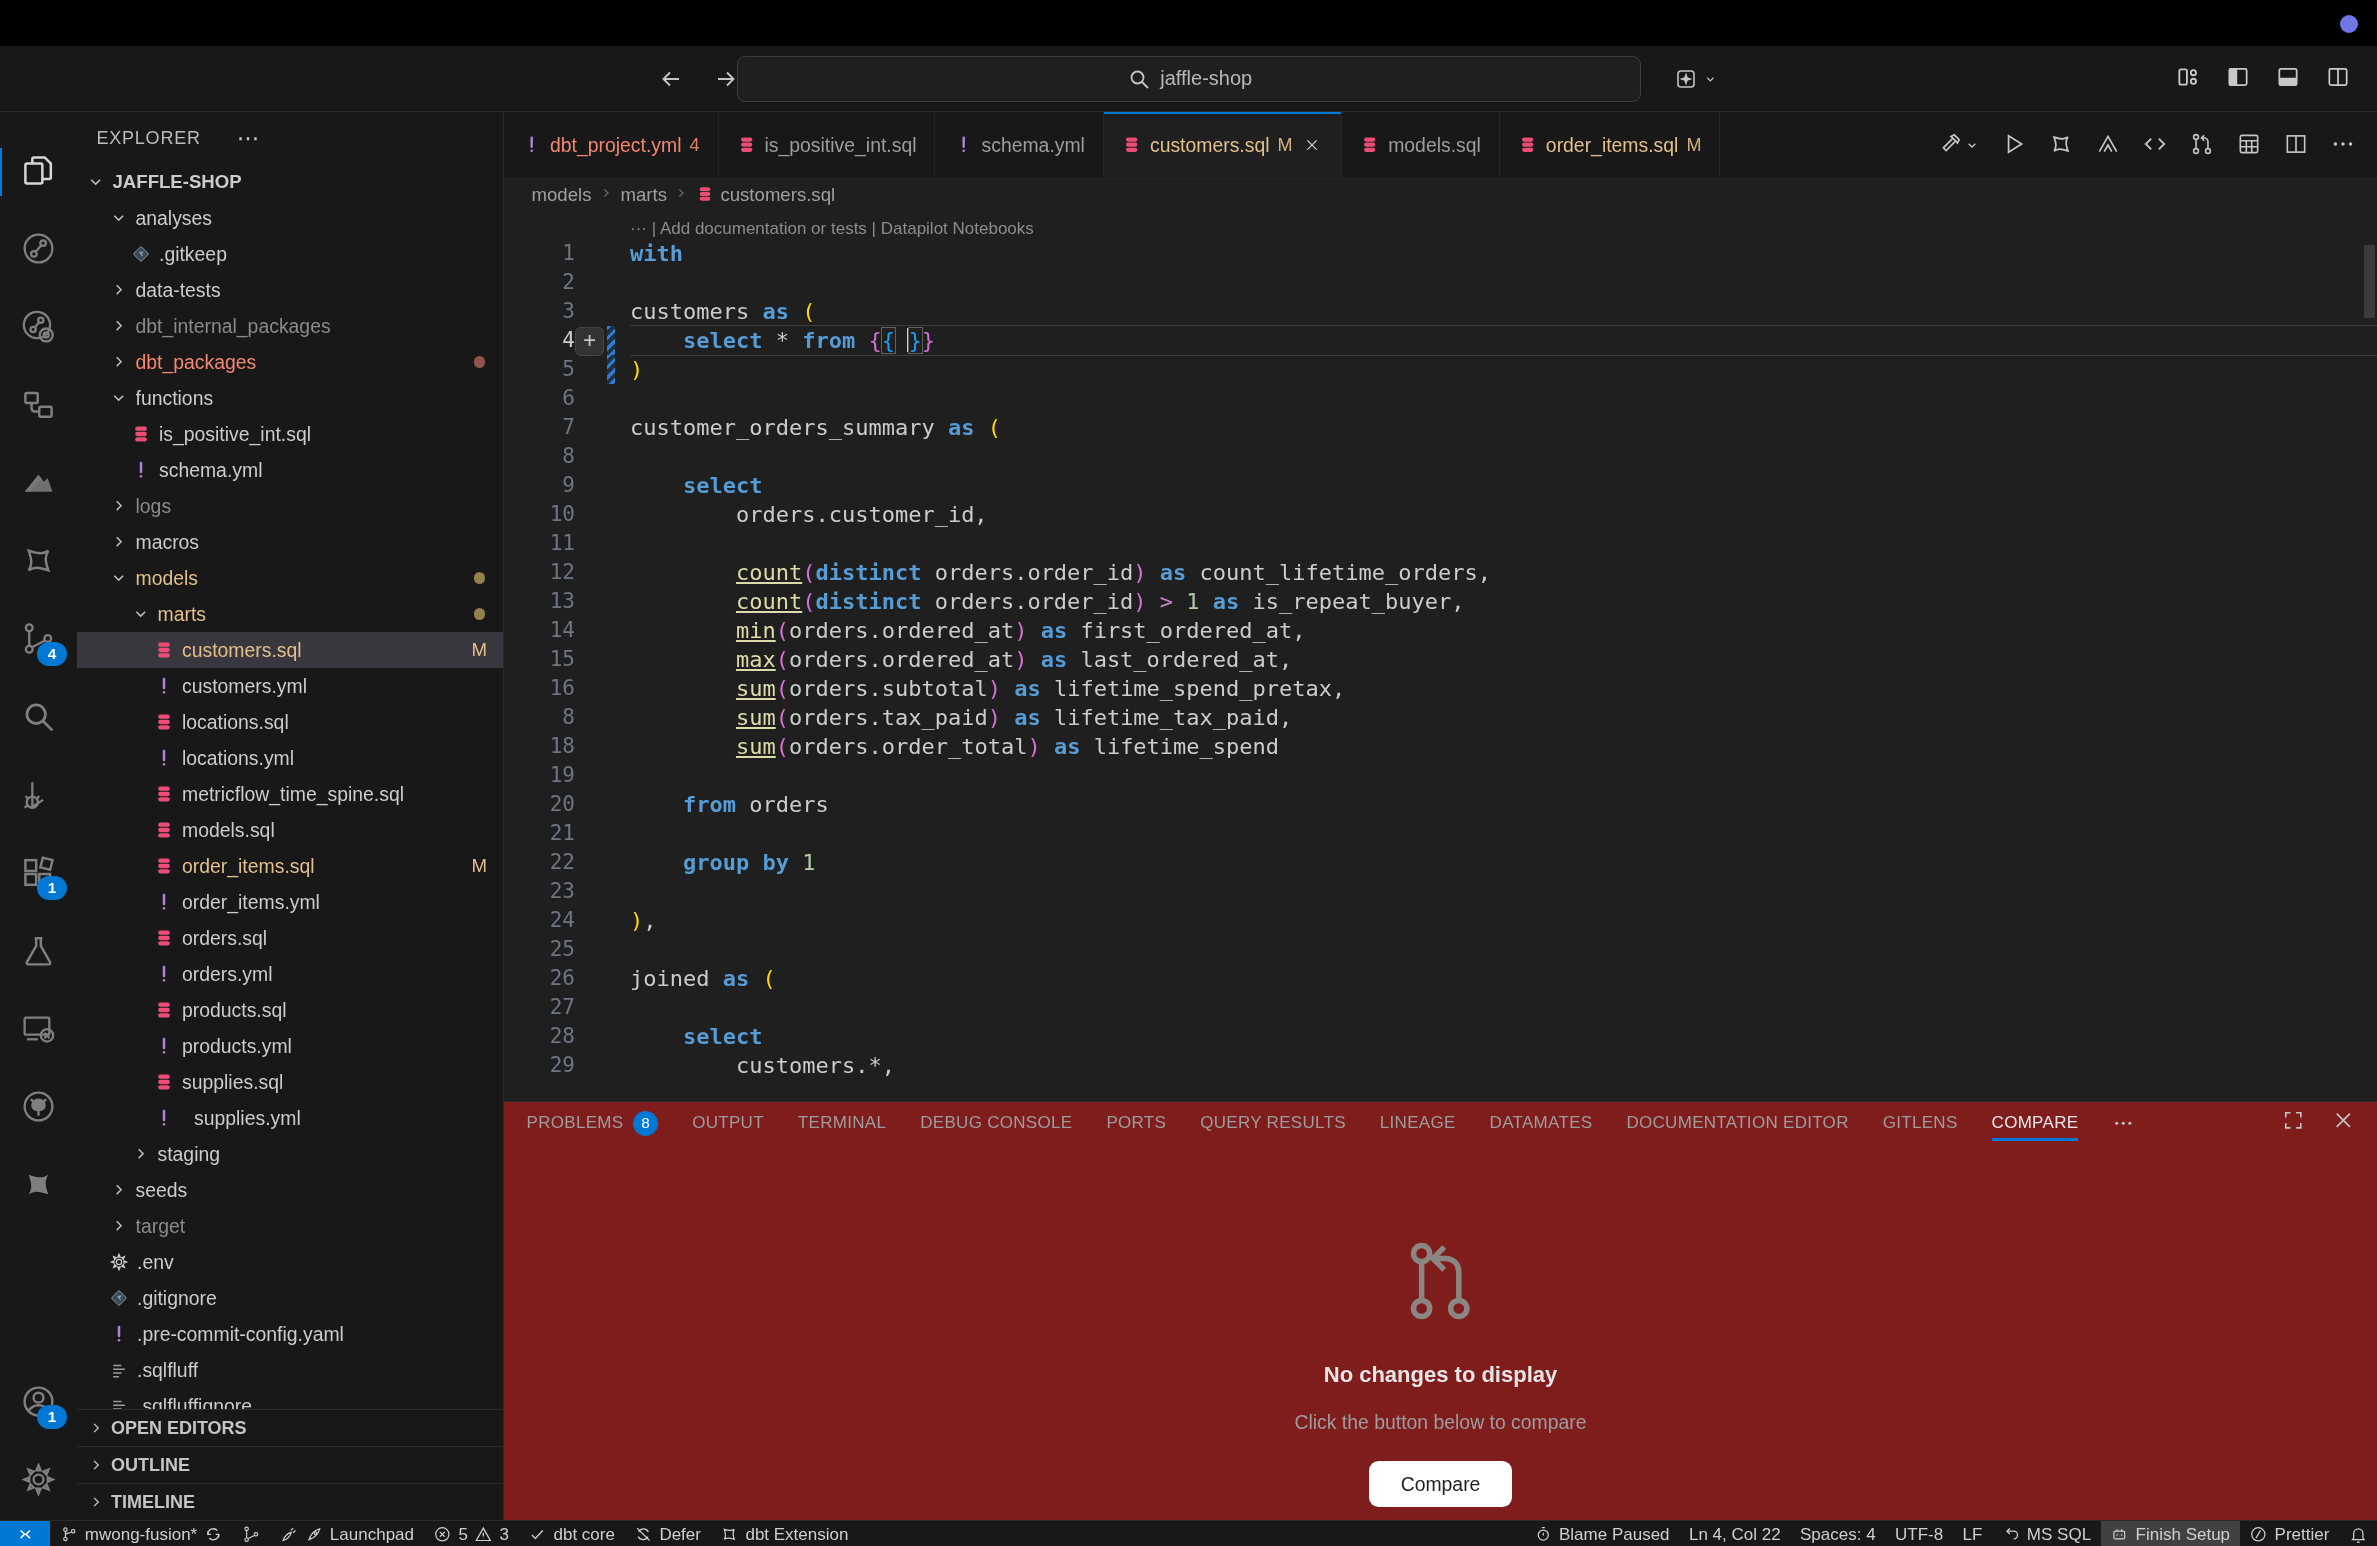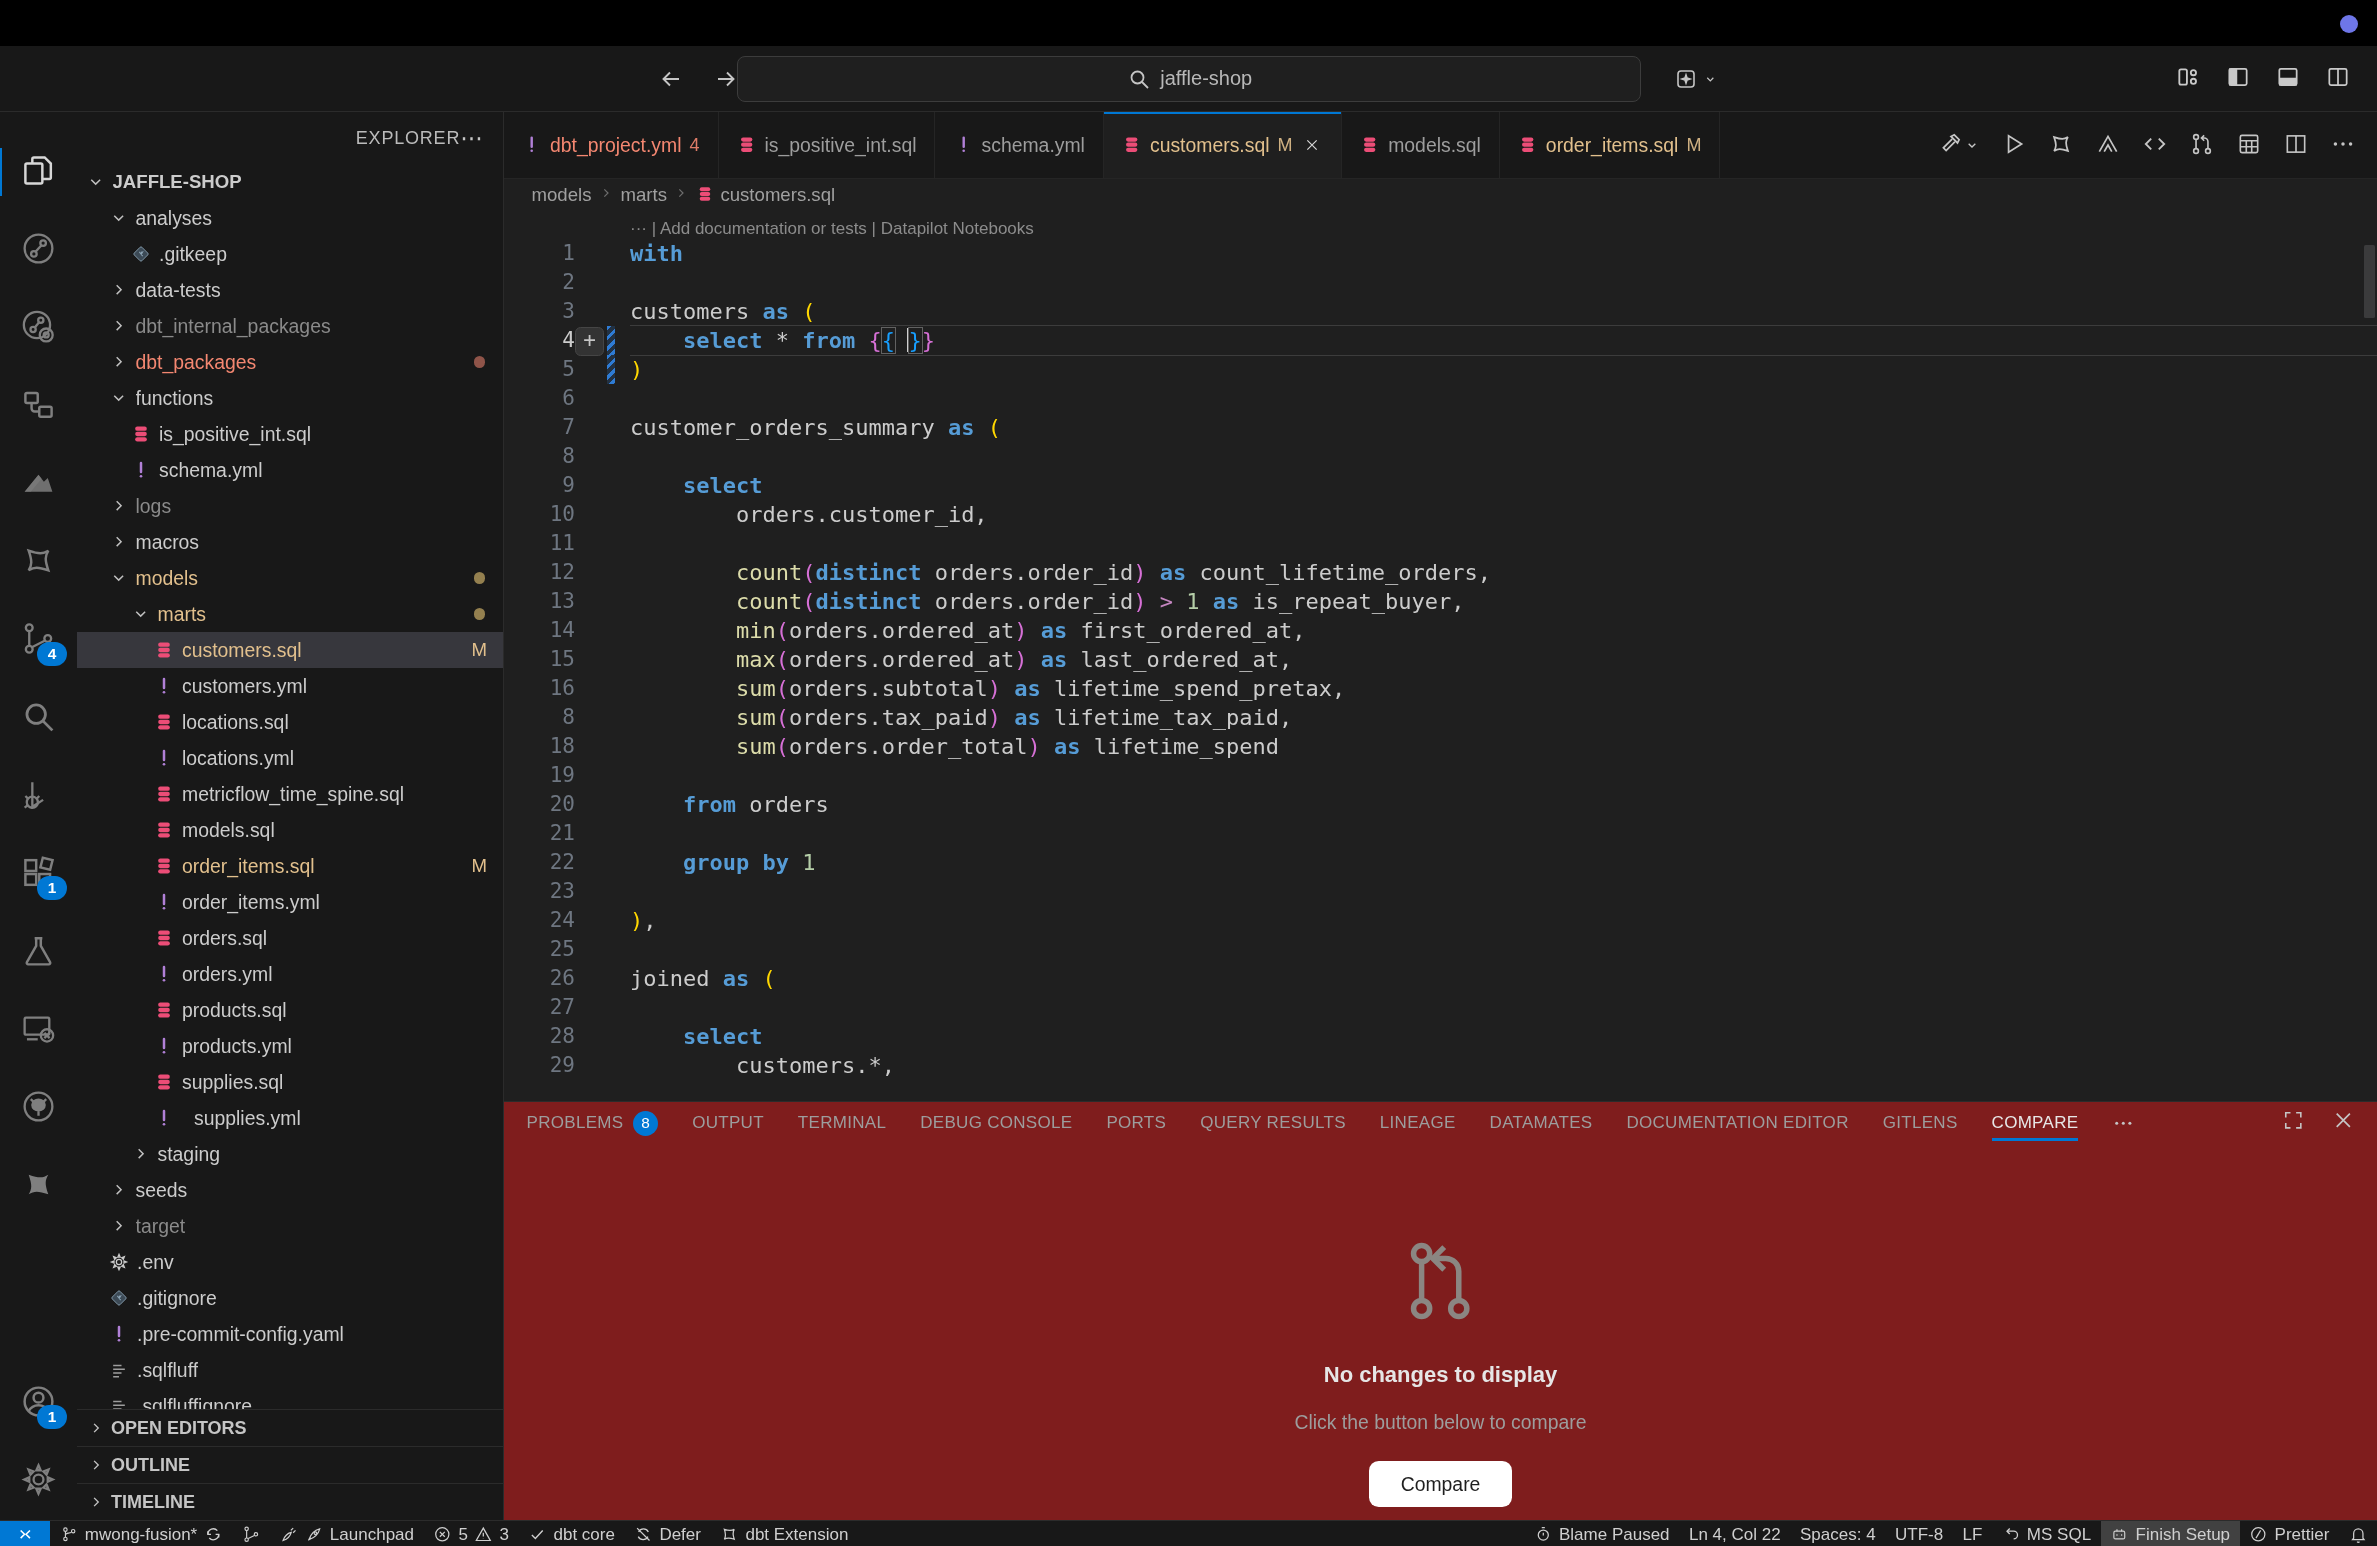--- a/index.html
+++ b/index.html
@@ -21,21 +21,21 @@
   
   #activitybar{width:77px;background:#181818;display:flex;flex-direction:column;align-items:center;padding-top:21px;flex:none;}
   .act{width:77px;height:78px;display:flex;align-items:center;justify-content:center;color:#7f7f7f;position:relative;flex:none;}
   .act svg{width:37px;height:37px;}
   .act.active{color:#d7d7d7;}
   .act.active::before{content:"";position:absolute;left:0;top:14.6px;bottom:14.6px;width:2.4px;background:#0078d4;}
   .actbadge{position:absolute;right:9.7px;bottom:13px;min-width:24px;height:24px;border-radius:12px;background:#0078d4;color:#fff;font-size:15.4px;display:flex;align-items:center;justify-content:center;padding:0 3.2px;font-weight:bold;}
   #actspacer{flex:1;}
   
   #sidebar{width:426px;background:#181818;border-right:0.8px solid #2b2b2b;flex:none;display:flex;flex-direction:column;position:relative;}
-  #explorer-head{height:52px;display:flex;align-items:center;padding:0 19.4px;justify-content:flex-end;color:#bbbbbb;font-size:18px;letter-spacing:0.8px;}
+  #explorer-head{height:52px;display:flex;align-items:center;padding:0 19.4px;justify-content:flex-start;color:#bbbbbb;font-size:18px;letter-spacing:0.8px;gap:36px;}
   #tree{flex:1;overflow:hidden;}
   .trow{height:36px;display:flex;align-items:center;font-size:19.4px;color:#cccccc;position:relative;cursor:pointer;}
   .trow.selected{background:#37373d;}
   .trow .chev{width:21px;height:21px;margin-right:6.5px;color:#c0c0c0;flex:none;display:flex;align-items:center;justify-content:center;}
   .trow .chev svg{width:19.4px;height:19.4px;}
   .trow .ficon{width:21px;height:21px;margin-right:8px;flex:none;display:flex;align-items:center;justify-content:center;}
   .trow .ficon svg{width:20px;height:20px;}
   .trow .lbl{white-space:nowrap;overflow:hidden;}
   .trow.root .lbl{font-weight:bold;font-size:18.6px;}
   .trow.dim .lbl{color:#8a8a8a;}
@@ -72,21 +72,21 @@
   #codelens{height:27.5px;background:#1f1f1f;font-size:17px;color:#8c8c8c;padding-left:126px;display:flex;align-items:flex-end;font-family:"Liberation Sans",sans-serif;}
   #code{flex:1;background:#1f1f1f;font-family:"DejaVu Sans Mono",monospace;font-size:22px;position:relative;overflow:hidden;}
   .line{display:flex;height:29px;align-items:center;}
   .gnum{width:71px;text-align:right;color:#6e7681;flex:none;font-size:21px;}
   .gmark{width:55px;height:100%;position:relative;flex:none;}
   .line.cur .gnum{color:#cccccc;}
   .line.mod .gmark::after{content:"";position:absolute;left:32px;top:0;bottom:0;width:8px;background:repeating-linear-gradient(135deg,#2e7bd4 0 3.2px,rgba(46,123,212,.2) 3.2px 7.3px);}
   .plusbtn{position:absolute;left:0px;top:1.6px;width:27px;height:27px;background:#333333;border:0.8px solid #454545;border-radius:5.7px;color:#c5c5c5;font-size:21px;line-height:24px;text-align:center;cursor:pointer;}
   .codepre{flex:1;white-space:pre;margin:0;height:100%;display:flex;align-items:center;}
   .line.cur .codepre{border-top:0.8px solid #3c3c3c;border-bottom:0.8px solid #3c3c3c;}
-  .tok.kw{color:#569cd6;font-weight:bold;} .tok.fn{color:#dcdcaa;} .tok.fg{color:#cccccc;}
+  .tok.kw{color:#569cd6;font-weight:bold;} .tok.fn{color:#dcdcaa;text-decoration:underline;} .tok.fg{color:#cccccc;}
   .tok.b1{color:#ffd700;} .tok.b2{color:#d670d6;} .tok.b3{color:#179fff;}
   .tok.num{color:#b5cea8;} .tok.op{color:#c586c0;}
   .tok.box{outline:0.8px solid #626262;}
   .caret{display:inline-block;width:2px;height:24px;background:#cfcfcf;vertical-align:middle;margin:0 -0.8px;}
   #edscroll{position:absolute;right:1.6px;top:6.5px;width:11.3px;height:73px;background:#3b3b3c;border-radius:1.6px;}
   
   #panel{height:418px;background:#7f1d1d;border-top:0.8px solid #2b2b2b;display:flex;flex-direction:column;}
   #paneltabs{height:42px;display:flex;align-items:center;padding:0 22.6px;gap:34px;font-size:17px;color:#9d9d9d;letter-spacing:0.3px;flex:none;}
   .ptab{display:flex;align-items:center;gap:9.7px;cursor:pointer;position:relative;height:100%;white-space:nowrap;}
   .ptab.active{color:#e7e7e7;}

